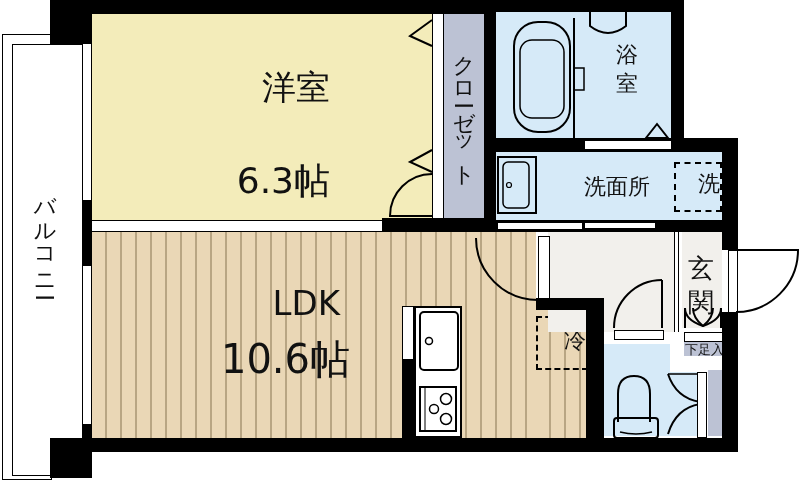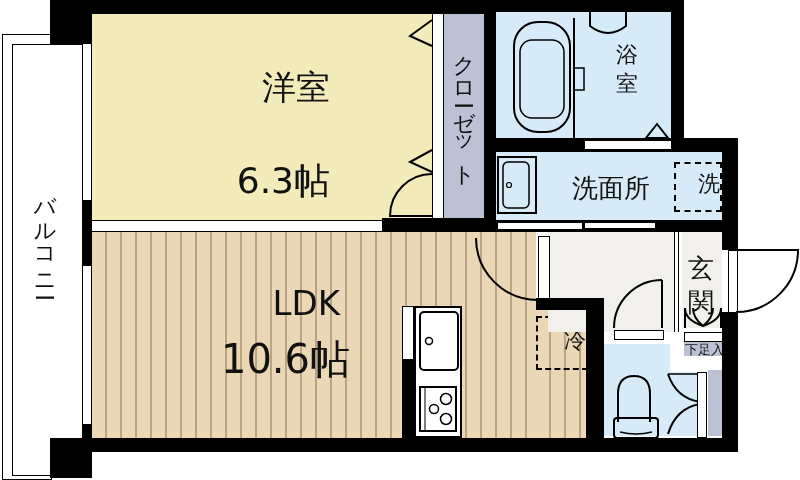--- a/index.html
+++ b/index.html
@@ -48,21 +48,21 @@
   <polygon points="13,2 24,16 2,16" fill="none" stroke="#000" stroke-width="2"></polygon>
 </svg>
 <div class="lbl" style="left:608px;top:41px;width:30px;font-size:22px;line-height:1.3;word-break:break-all;">浴室</div>
 
 <div class="room" style="left:496px;top:152px;width:228px;height:68px;background:#d6eaf8;"></div>
 <svg width="44" height="62" style="left:497px;top:156px;">
   <rect x="1" y="1" width="38" height="56" fill="none" stroke="#000" stroke-width="2"></rect>
   <rect x="6" y="6" width="26" height="46" rx="5" fill="none" stroke="#000" stroke-width="1.5"></rect>
   <circle cx="12" cy="29" r="2.5" fill="none" stroke="#000" stroke-width="1.2"></circle>
 </svg>
-<div class="lbl" style="left:560px;top:174px;width:90px;font-size:26px;">洗面所</div>
+<div class="lbl" style="left:560px;top:174px;width:90px;font-size:22px;">洗面所</div>
 <div class="abs" style="left:674px;top:162px;width:44px;height:46px;border:2px dashed #000;"></div>
 <div class="lbl" style="left:676px;top:171px;width:44px;font-size:22px;">洗</div>
 <div class="abs" style="left:497px;top:220px;width:84px;height:6px;background:#fff;border:1px solid #000;border-top-style:dashed;"></div>
 
 <div class="room" style="left:92px;top:232px;width:444px;height:206px;background:repeating-linear-gradient(90deg,#ead7b6 0px,#ead7b6 13px,#b8a583 13px,#b8a583 15px);"></div>
 <div class="room" style="left:536px;top:310px;width:50px;height:128px;background:repeating-linear-gradient(90deg,#ead7b6 0px,#ead7b6 13px,#b8a583 13px,#b8a583 15px);"></div>
 <div class="lbl" style="left:210px;top:284px;width:130px;font-size:34px;">LDK</div>
 <div class="lbl" style="left:200px;top:336px;width:150px;font-size:40px;">10.6帖</div>
 
 <div class="abs" style="left:92px;top:220px;width:290px;height:10px;background:#fff;border-top:1px solid #000;border-bottom:1px solid #000;"></div>

